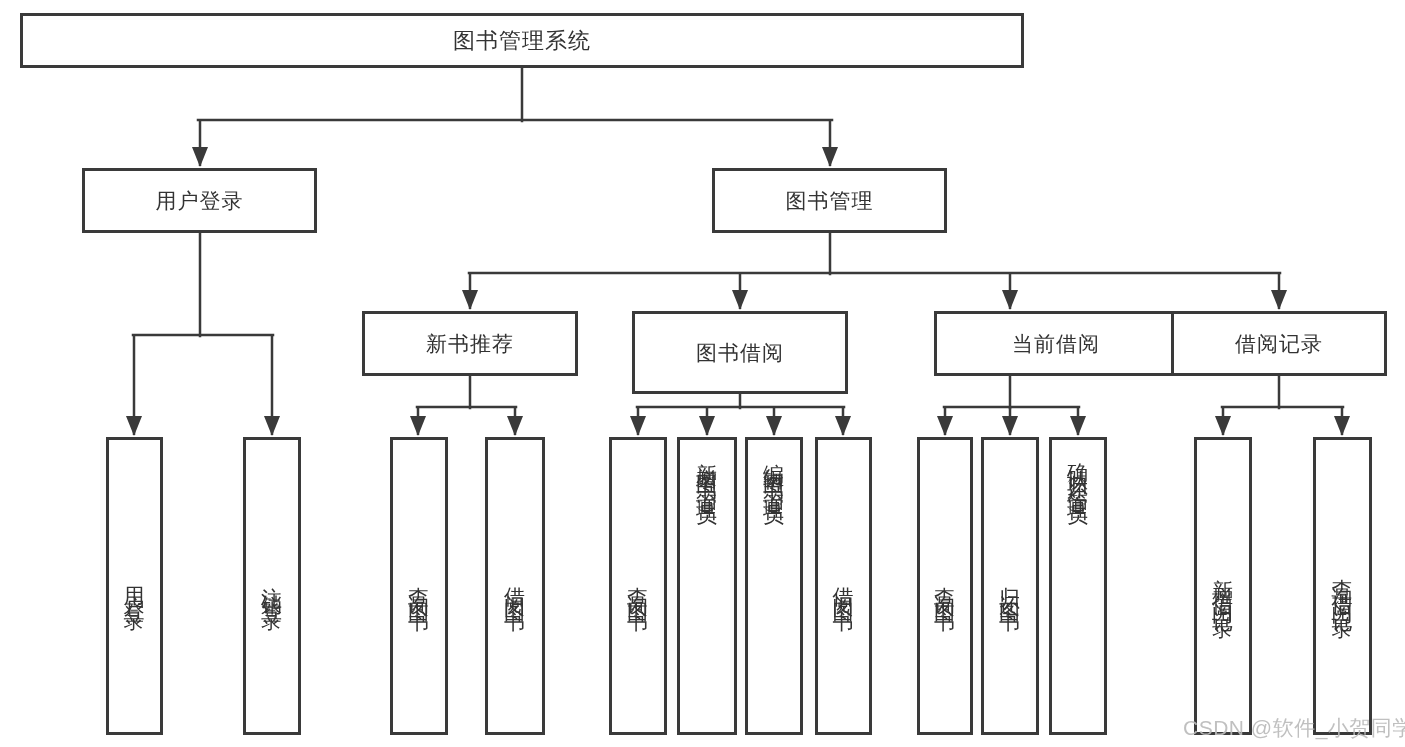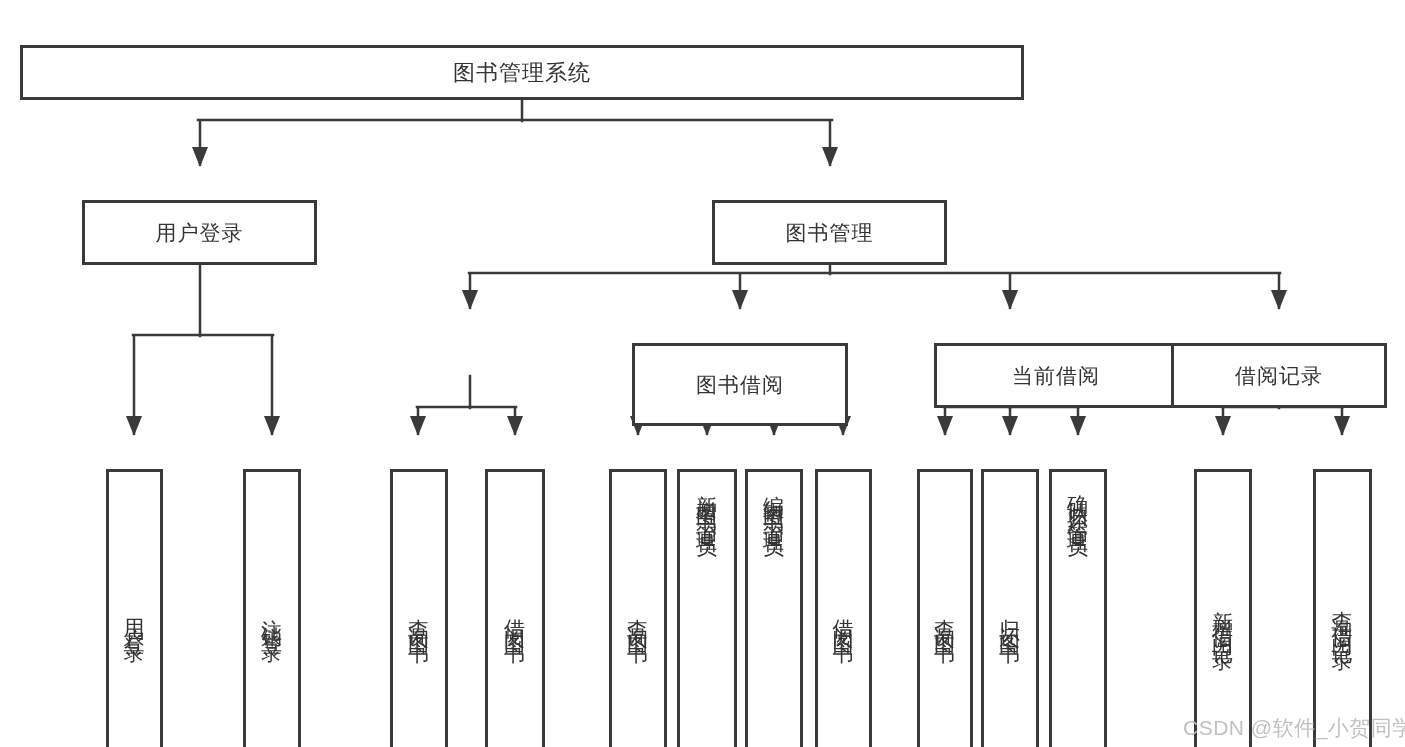--- a/index.html
+++ b/index.html
@@ -20,21 +20,20 @@
   svg.wires path.seg{fill:none;stroke:var(--line);stroke-width:2.5;stroke-linecap:square;}
   svg.wires path.arrow-stem{fill:none;stroke:var(--line);stroke-width:2.5;}
   svg.wires #arrowhead path{fill:var(--line);stroke:none;}
   .box{
     position:absolute;
     box-sizing:border-box;
     background:#fff;
     border:3px solid var(--line);
     display:flex;align-items:center;justify-content:center;
     color:var(--text);
-    margin-top:32px;
   }
   .box.h{font-size:21px;letter-spacing:1px;white-space:nowrap;}
   .box.root{font-size:22px;letter-spacing:1px;}
   .box.v span{
     writing-mode:vertical-rl;
     text-orientation:mixed;
     font-size:21px;
     letter-spacing:8px;
     line-height:1;
     white-space:nowrap;
@@ -111,20 +110,23 @@
     <span>图书管理系统</span>
   </div>
 
   <div class="box h" style="left:82px;top:168px;width:235px;height:65px">
     <span>用户登录</span>
   </div>
   <div class="box h" style="left:712px;top:168px;width:235px;height:65px">
     <span>图书管理</span>
   </div>
 
+  <div class="box h" style="left:362px;top:311px;width:216px;height:65px">
+    <span>新书推荐</span>
+  </div>
   <div class="box h" style="left:632px;top:311px;width:216px;height:83px">
     <span>图书借阅</span>
   </div>
   <div class="box h" style="left:934px;top:311px;width:244px;height:65px">
     <span>当前借阅</span>
   </div>
   <div class="box h" style="left:1171px;top:311px;width:216px;height:65px">
     <span>借阅记录</span>
   </div>
 

